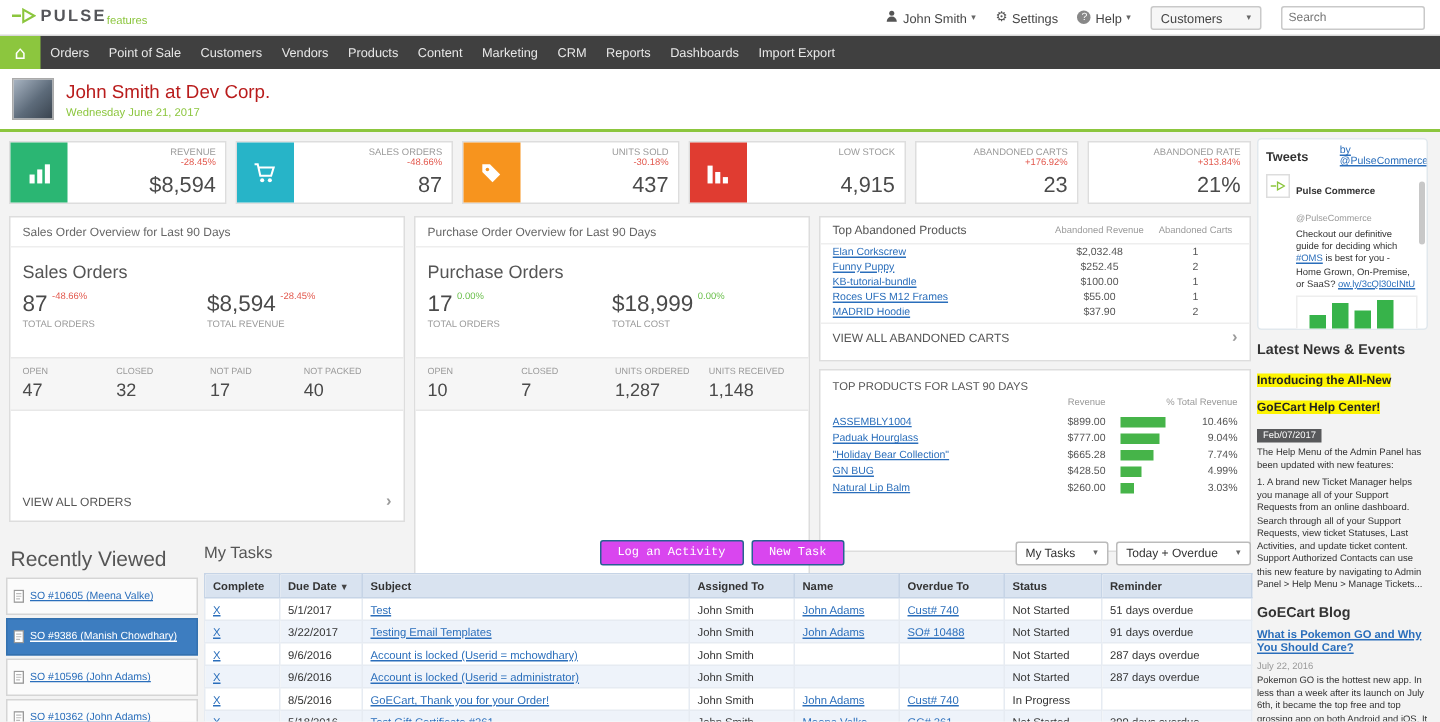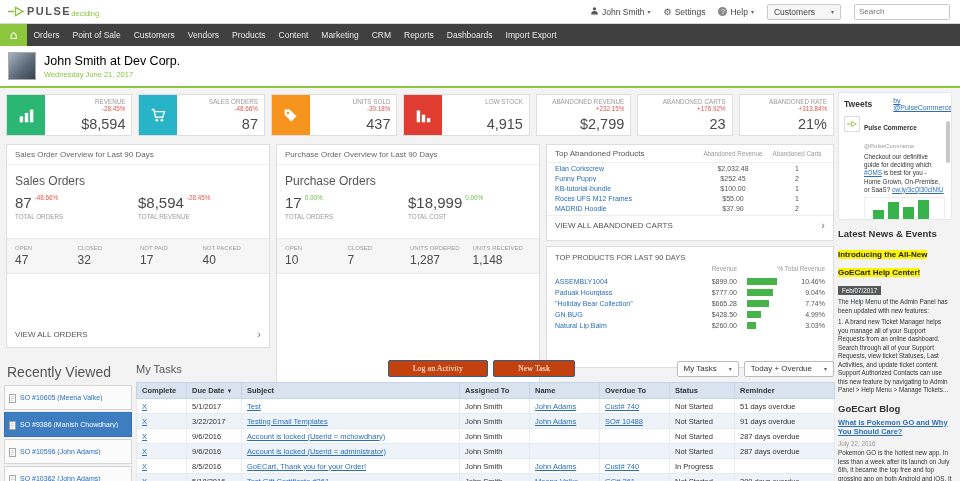--- a/index.html
+++ b/index.html
@@ -22,21 +22,21 @@
   .search-input{width:96px;height:16px;border:1px solid #c9c9c9;border-radius:2px;font-size:8px;padding:0 4px;font-family:inherit;color:#333;background:#fff}
 
   
   .navbar{position:absolute;top:24px;left:0;width:100%;height:22px;background:#404040;display:flex;align-items:stretch}
   .nav-home{width:27px;background:#8cc63e;display:flex;align-items:center;justify-content:center;color:#fff;font-size:12px;font-family:"DejaVu Sans",sans-serif;cursor:pointer}
   .nav-item{display:flex;align-items:center;padding:0 6.5px;color:#e8e8e8;font-size:8.5px;cursor:pointer;white-space:nowrap}
 
   
   .userheader{position:absolute;top:46px;left:0;width:100%;height:42px;background:#fff;border-bottom:2px solid #8cc63e;display:flex;align-items:center;padding:0 8px;gap:8px}
   .avatar{width:28px;height:28px;border:1px solid #aaa;background:linear-gradient(135deg,#a8b4c2,#5d6b7a 55%,#39434e)}
-  .user-title{font-size:12.5px;color:#000000}
+  .user-title{font-size:12.5px;color:#b91c1c}
   .user-date{font-size:7.5px;color:#8cc63e;margin-top:2px}
 
   
   .kpi-row{position:absolute;top:94px;left:6px;width:828px;height:42px;display:flex;gap:6px}
   .kpi-card{background:#fff;border:1px solid #ddd;display:flex;align-items:stretch;flex:4;cursor:pointer}
   .kpi-card.small{flex:3}
   .kpi-icon{width:38px;flex:none;display:flex;align-items:center;justify-content:center}
   .kpi-body{flex:1;display:flex;flex-direction:column;align-items:flex-end;padding:3px 6px 3px;min-width:0}
   .kpi-label{font-size:6.3px;color:#9a9a9a;white-space:nowrap}
   .kpi-delta{font-size:6.3px}
@@ -119,21 +119,21 @@
   .rv-item{display:flex;align-items:center;gap:4px;background:#fbfbfb;border:1px solid #d5d5d5;padding:2.5px 4px;margin-bottom:2px;cursor:pointer}
   .rv-label{color:#2a6ebb;font-size:7px;white-space:nowrap;overflow:hidden;text-overflow:ellipsis;text-decoration:underline}
   .rv-item.active{background:#3d7dc0;border-color:#3471ae}
   .rv-item.active .rv-label{color:#fff}
 
   
   .tasks{position:absolute;left:136px;top:360px;width:698px;bottom:0}
   .tasks-toolbar{display:flex;align-items:center;margin-bottom:5px}
   .tasks-title{font-size:11px;color:#555;width:150px}
   .btn-group{flex:1;display:flex;justify-content:center;gap:5px}
-  .btn{background:#c2410c;color:#fff;font-size:8px;padding:3px 24px;border-radius:2px;border:1px solid #286092;cursor:pointer;font-family:Liberation Serif, serif}
+  .btn{background:#d946ef;color:#fff;font-size:8px;padding:3px 11px;border-radius:2px;border:1px solid #286092;cursor:pointer;font-family:Liberation Mono, monospace}
   .filters{display:flex;gap:5px}
   .filter-select{display:flex;align-items:center;gap:12px;border:1px solid #bbb;background:#fff;font-size:8px;color:#333;padding:2.5px 6px;border-radius:2px;cursor:pointer;white-space:nowrap}
   .tasks-table{width:100%;border-collapse:collapse;background:#fff;table-layout:fixed}
   .tasks-table th{background:#d9e3f0;font-size:7.5px;color:#333;text-align:left;padding:3px 5px;font-weight:bold;border:1px solid #c6d4e6;white-space:nowrap;overflow:hidden}
   .tasks-table td{font-size:7.5px;padding:2.5px 5px;border:1px solid #e6ebf2;color:#333;white-space:nowrap;overflow:hidden}
   .tasks-table tbody tr:nth-child(even) td{background:#eef3fa}
   .tasks-table a{font-size:7.5px}
   .sort{font-size:6px;color:#444;margin-left:2px}
 </style>
 </head>
@@ -142,21 +142,21 @@
 <header class="topbar">
   <div class="brand">
     <span>
       <svg width="16" height="11" viewBox="0 0 16 11">
           <path d="M0 5.5 H6" stroke="#8cc63e" stroke-width="1.6" fill="none"></path>
           <path d="M7.5 1.4 L14.8 5.5 L7.5 9.6 Z" fill="none" stroke="#8cc63e" stroke-width="1.4"></path>
         </svg>
     </span>
     <span class="brand-text">
       <span class="brand-top">PULSE</span>
-      <span class="brand-bottom">deciding</span>
+      <span class="brand-bottom">features</span>
     </span>
   </div>
   <div class="topbar-right">
     <div class="tb-item">
       <span><svg width="9" height="9" viewBox="0 0 16 16">
             <circle cx="8" cy="5" r="3" fill="#555"></circle>
             <path d="M2 15a6 6 0 0 1 12 0z" fill="#555"></path>
           </svg></span>
       <span>John Smith</span>
       <span class="tb-caret">▾</span>
@@ -250,27 +250,20 @@
       <svg width="17" height="17" viewBox="0 0 20 20">
           <rect x="2" y="4" width="4" height="14" fill="#fff"></rect>
           <rect x="8" y="9" width="4" height="9" fill="#fff"></rect>
           <rect x="14" y="13" width="4" height="5" fill="#fff"></rect>
         </svg>
     </div>
     <div class="kpi-body">
       <span class="kpi-label">LOW STOCK</span>
       <span class="kpi-delta"></span>
       <span class="kpi-value">4,915</span>
-    </div>
-  </div>
-  <div class="kpi-card small">
-    <div class="kpi-body">
-      <span class="kpi-label">ABANDONED REVENUE</span>
-      <span class="kpi-delta neg">+232.15%</span>
-      <span class="kpi-value">$2,799</span>
     </div>
   </div>
   <div class="kpi-card small">
     <div class="kpi-body">
       <span class="kpi-label">ABANDONED CARTS</span>
       <span class="kpi-delta neg">+176.92%</span>
       <span class="kpi-value">23</span>
     </div>
   </div>
   <div class="kpi-card small">

